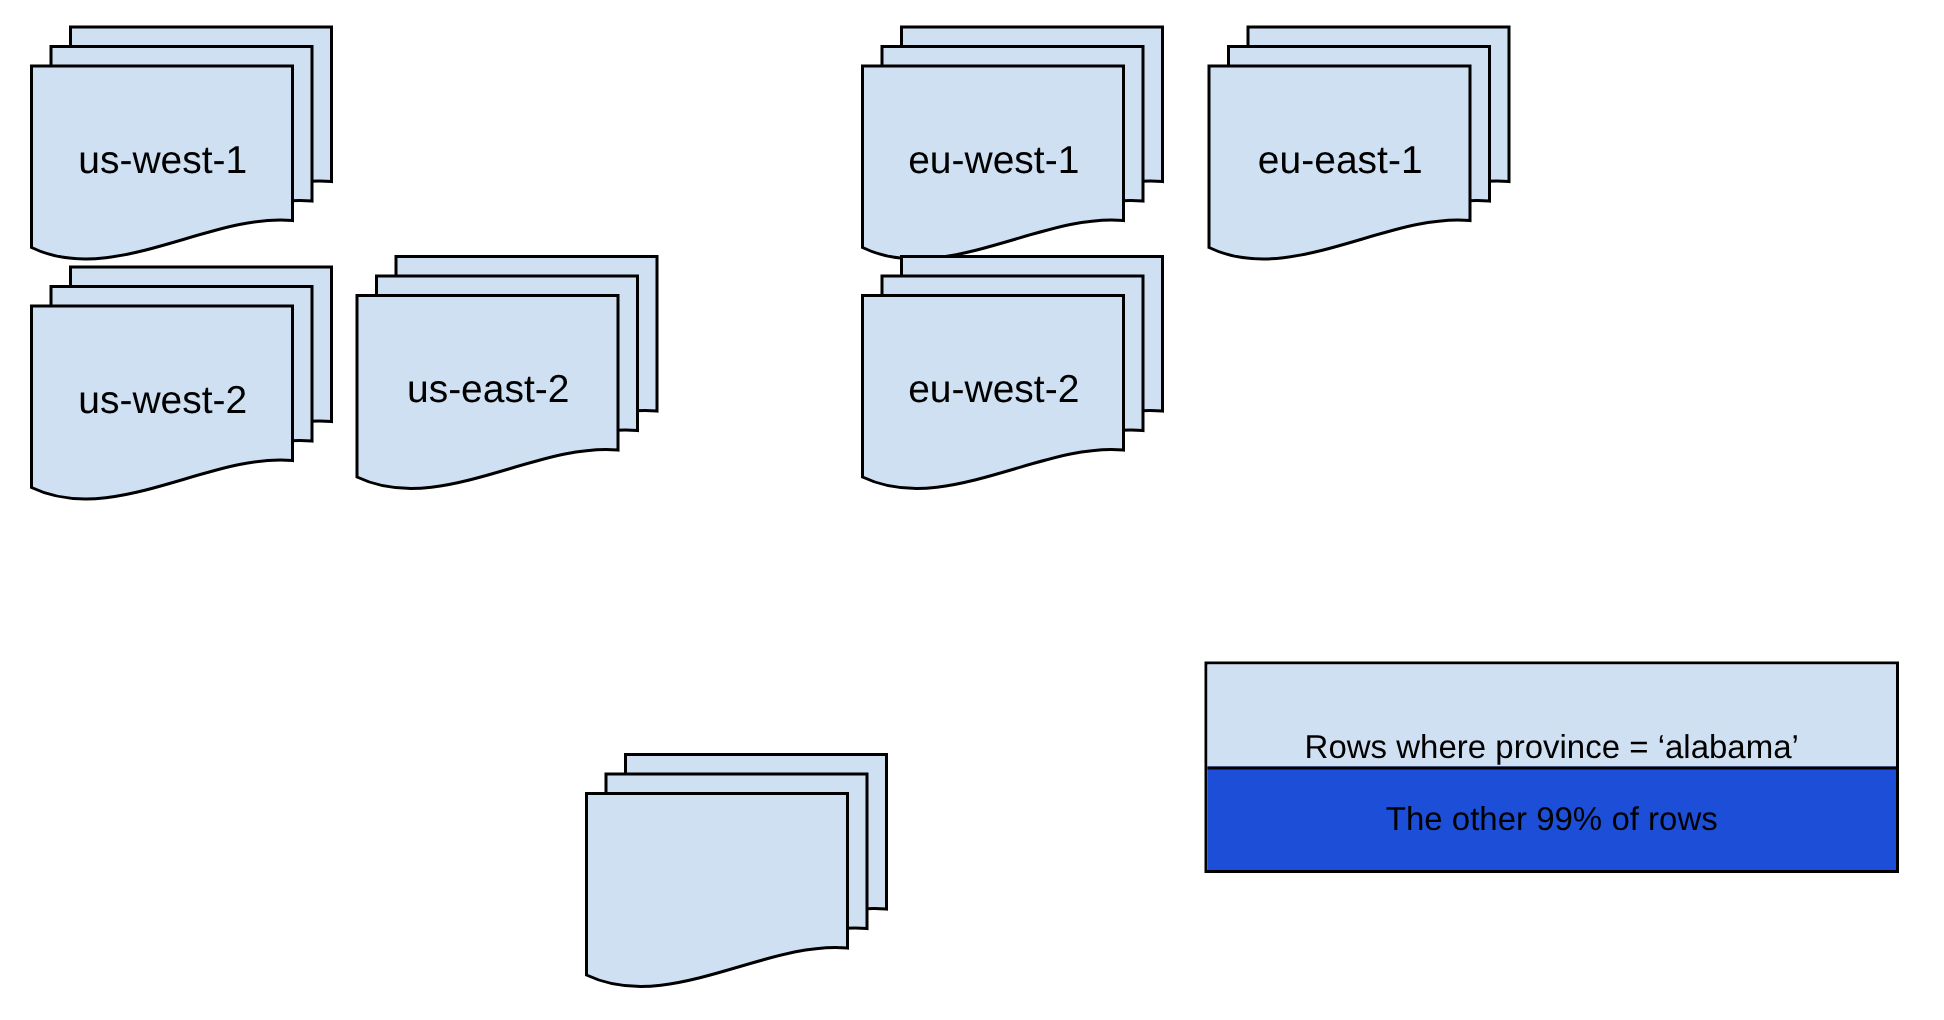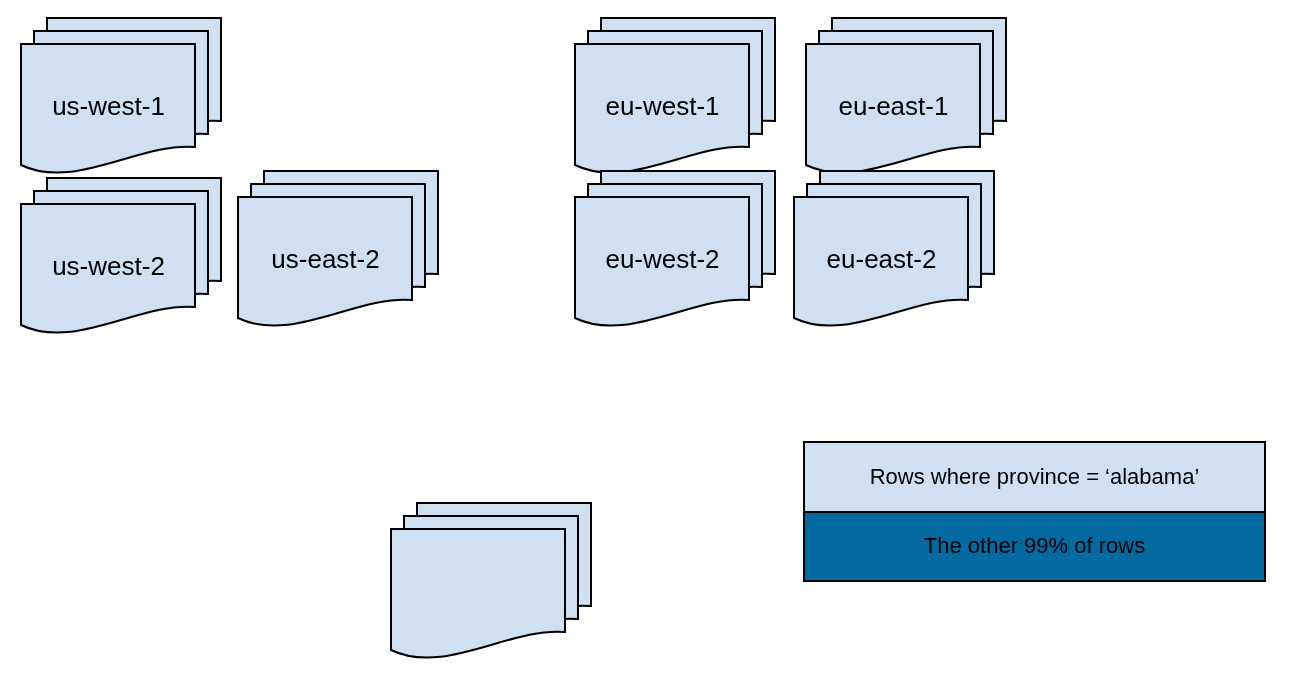--- a/index.html
+++ b/index.html
@@ -152,48 +152,36 @@
       </svg>
     <svg class="doc mid" viewBox="0 0 177 132">
         <use href="#docshape"></use>
       </svg>
     <svg class="doc front" viewBox="0 0 177 132">
         <use href="#docshape"></use>
       </svg>
     <div class="doc-label">eu-west-2</div>
   </div>
 
-  <div class="stack" style="left:793px;top:170px">
-    <svg class="doc back" viewBox="0 0 177 132">
-        <use href="#docshape"></use>
-      </svg>
-    <svg class="doc mid" viewBox="0 0 177 132">
-        <use href="#docshape"></use>
-      </svg>
-    <svg class="doc front" viewBox="0 0 177 132">
-        <use href="#docshape"></use>
-      </svg>
-    <div class="doc-label">eu-east-2</div>
-  </div>
 
 
   <div class="stack" style="left:390px;top:502px">
     <svg class="doc back" viewBox="0 0 177 132">
         <use href="#docshape"></use>
       </svg>
     <svg class="doc mid" viewBox="0 0 177 132">
         <use href="#docshape"></use>
       </svg>
     <svg class="doc front" viewBox="0 0 177 132">
         <use href="#docshape"></use>
       </svg>
   </div>
 
   <div class="legend">
-    <div class="legend-row" style="background: rgb(207, 224, 242);">
+    <div class="legend-row" style="background: rgb(207, 224, 242); align-items: flex-end;">
       <span>Rows where province = ‘alabama’</span>
     </div>
-    <div class="legend-row" style="background: #0369a1;">
+    <div class="legend-row" style="background: #1d4ed8;">
       <span>The other 99% of rows</span>
     </div>
   </div>
 
 </div>
 
 </body></html>

